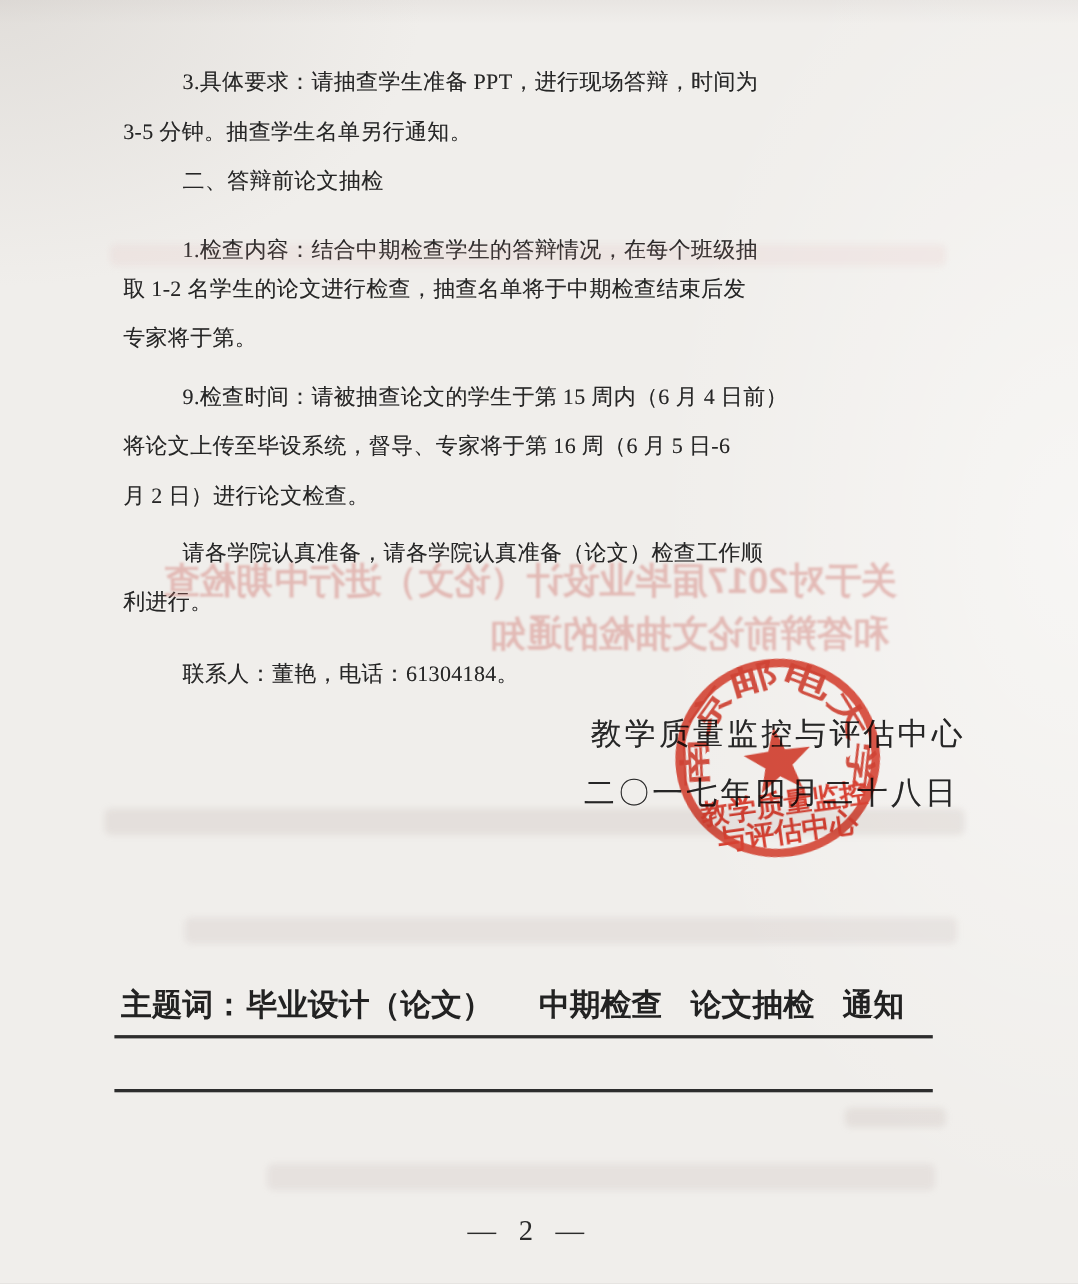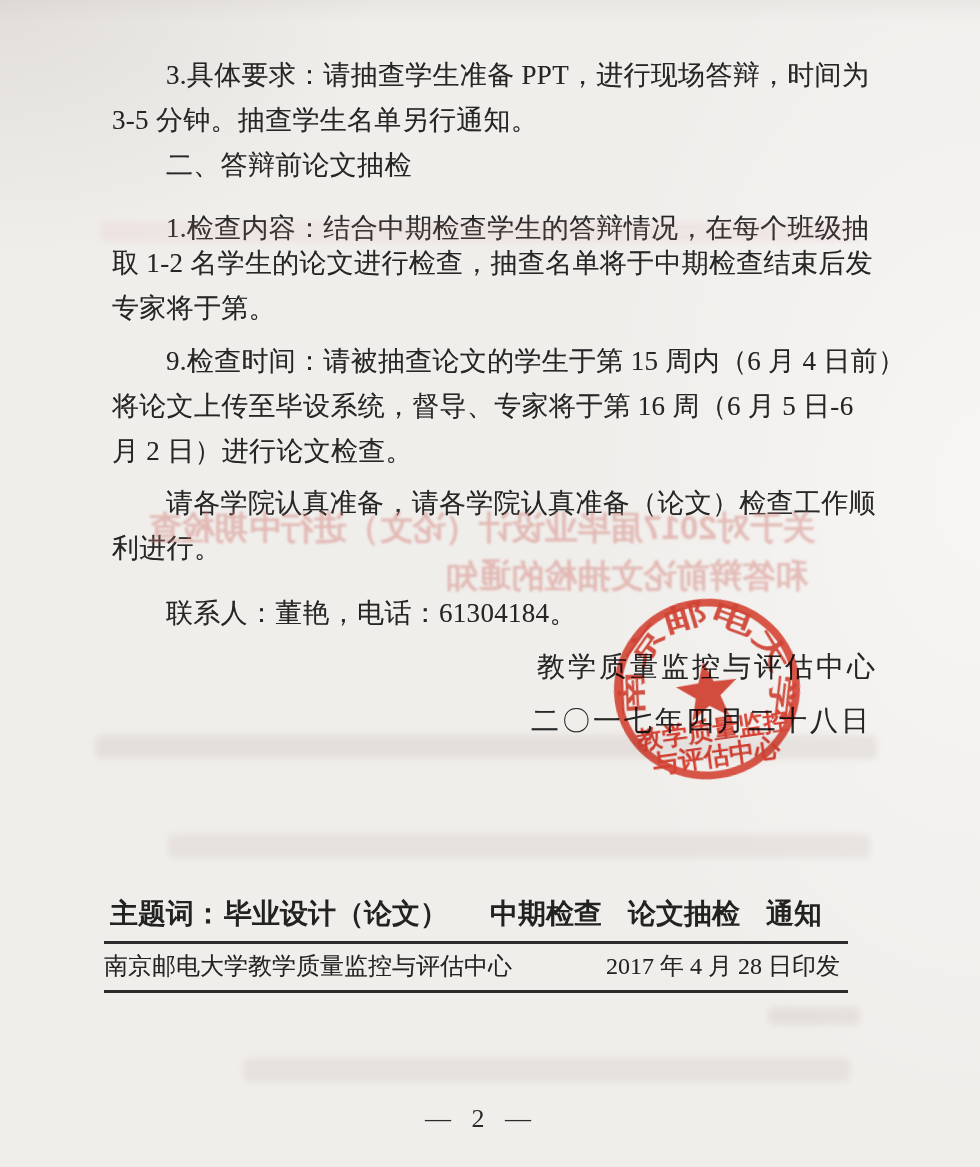--- a/index.html
+++ b/index.html
@@ -11,21 +11,21 @@
     background:
       radial-gradient(620px 420px at 0% 0%, rgba(203,198,193,0.40), rgba(203,198,193,0) 62%),
       radial-gradient(560px 900px at 100% 42%, rgba(255,255,255,0.45), rgba(255,255,255,0) 70%),
       linear-gradient(180deg, #e8e5e2 0px, #f0eeeb 22px, #f0eeeb 100%);
     font-family:"Liberation Serif","DejaVu Serif",serif;
     color:#262626;
   }
   
   .bline{
     position:absolute;left:112px;width:775px;margin:0;
-    font-size:27px;line-height:34px;letter-spacing:0.3px;
+    font-size:20px;line-height:34px;letter-spacing:0.3px;
     white-space:nowrap;
     text-shadow:0 0 0.6px rgba(50,50,50,0.35);
   }
   .bline.indent{padding-left:54px;}
   
   .sig{
     position:absolute;margin:0;white-space:nowrap;
     font-size:28px;letter-spacing:3px;
     text-shadow:0 0 0.6px rgba(50,50,50,0.35);
     z-index:2;
@@ -132,22 +132,18 @@
       <text x="100" y="178" text-anchor="middle" font-size="26" fill="#e03020" textLength="132" lengthAdjust="spacingAndGlyphs">与评估中心</text>
     </svg>
   </div>
 
   <div class="kw-row">
     <span class="kw-label">主题词：</span><span class="kw-item first">毕业设计（论文）</span><span class="kw-item">中期检查</span><span class="kw-item">论文抽检</span><span class="kw-item last">通知</span>
   </div>
 
   <div class="rule rule-1"></div>
 
-  <div class="footer-row">
-    <span class="left">南京邮电大学教学质量监控与评估中心</span>
-    <span class="right">2017 年 4 月 28 日印发</span>
-  </div>
 
   <div class="rule rule-2"></div>
 
   <p class="page-num">— 2 —</p>
 
 </div>
 
 </body></html>

